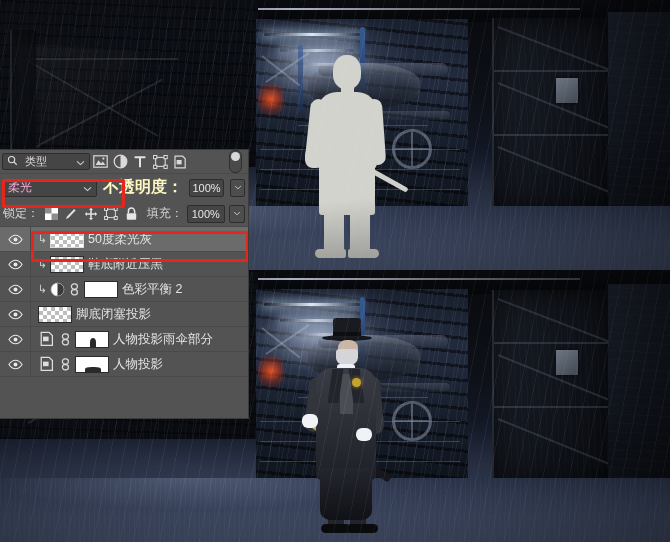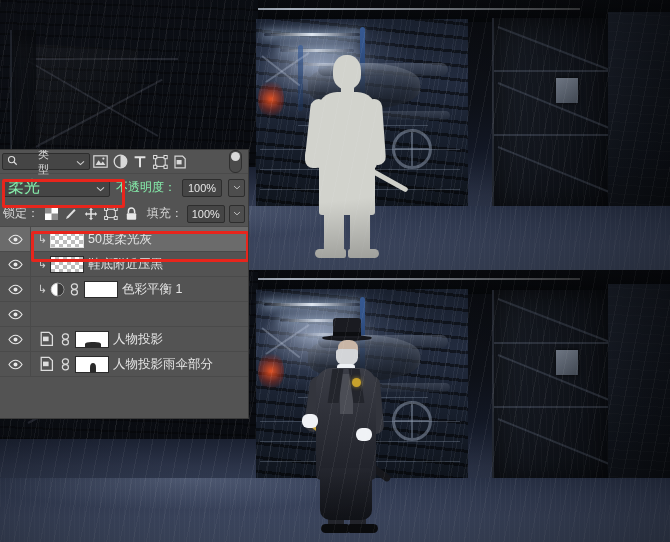--- a/index.html
+++ b/index.html
@@ -137,36 +137,36 @@
 
   
   #layers-panel{position:absolute;left:0;top:150px;width:248px;height:268px;
     background:#535353;color:#d6d6d6;font-size:12px;overflow:hidden;
     box-shadow:0 0 0 1px #3b3b3b;}
 
   .row{display:flex;align-items:center;height:25px;box-sizing:border-box;}
 
   
   .filter-row{height:24px;padding:0 2px;border-bottom:1px solid #4a4a4a;gap:0;}
-  .filter-select{display:flex;align-items:center;gap:20px;width:88px;height:17px;
+  .filter-select{display:flex;align-items:center;gap:7px;width:88px;height:17px;
     background:#454545;border:1px solid #2d2d2d;border-radius:2px;padding:0 4px;box-sizing:border-box;}
   .filter-select .lbl{flex:1;font-size:11px;color:#dcdcdc;}
   .fic{width:20px;height:20px;display:flex;align-items:center;justify-content:center;}
   .fic svg{display:block;}
   .toggle-pill{margin-left:auto;margin-right:4px;width:11px;height:21px;border-radius:6px;
     background:#4a4a4a;border:1px solid #2f2f2f;position:relative;}
   .toggle-pill:after{content:"";position:absolute;left:1px;top:1px;width:9px;height:9px;
     border-radius:50%;background:#d8d8d8;}
 
   
   .blend-row{height:27px;padding:0 3px;gap:6px;}
   .blend-select{position:relative;width:107px;height:18px;background:#454545;
     border:1px solid #2d2d2d;border-radius:2px;display:flex;align-items:center;padding:0 4px;box-sizing:border-box;}
-  .blend-select .val{flex:1;font-size:16px;color:#86efac;}
-  .op-label{font-size:12px;color:#86efac;white-space:nowrap;}
+  .blend-select .val{flex:1;font-size:12px;color:#f9a8d4;}
+  .op-label{font-size:16px;color:#fef9c3;white-space:nowrap;font-weight:bold;}
   .op-box{width:38px;height:16px;background:#454545;border:1px solid #2d2d2d;border-radius:2px;
     font-size:11px;color:#e6e6e6;display:flex;align-items:center;justify-content:center;}
   .mini-arrow{width:15px;height:16px;background:#4d4d4d;border:1px solid #2d2d2d;border-radius:2px;
     display:flex;align-items:center;justify-content:center;}
 
   
   .lock-row{height:26px;padding:0 3px;gap:4px;border-bottom:1px solid #4a4a4a;}
   .lock-label{font-size:12px;color:#d6d6d6;white-space:nowrap;}
   .lic{width:17px;height:17px;display:flex;align-items:center;justify-content:center;}
 
@@ -508,31 +508,35 @@
                 <path d="M7.5 1.2 A6.3 6.3 0 0 1 7.5 13.8 Z" fill="#3a3a3a"></path>
               </svg>
           </span>
           <span class="link-icon">
             <svg width="9" height="13" viewBox="0 0 9 13">
                 <rect x="1.4" y=".8" width="6" height="5.2" rx="2.6" fill="none" stroke="#dcdcdc" stroke-width="1.2"></rect>
                 <rect x="1.4" y="6.6" width="6" height="5.2" rx="2.6" fill="none" stroke="#dcdcdc" stroke-width="1.2"></rect>
               </svg>
           </span>
           <span class="thumb mask"></span>
-          <span class="layer-name">色彩平衡 1</span>
+          <span class="layer-name">色彩平衡 2</span>
         </span>
       </div>
 
 
       <div class="layer-row">
         <span class="eye-cell">
           <svg width="15" height="11" viewBox="0 0 16 11">
               <path d="M8 .9 C12 .9 15 5.5 15 5.5 C15 5.5 12 10.1 8 10.1 C4 10.1 1 5.5 1 5.5 C1 5.5 4 .9 8 .9 Z" fill="none" stroke="#e8e8e8" stroke-width="1.15"></path>
               <circle cx="8" cy="5.5" r="2.1" fill="#e8e8e8"></circle>
             </svg>
+        </span>
+        <span class="content-cell">
+          <span class="thumb checker"></span>
+          <span class="layer-name">脚底闭塞投影</span>
         </span>
       </div>
 
       <div class="layer-row">
         <span class="eye-cell">
           <svg width="15" height="11" viewBox="0 0 16 11">
               <path d="M8 .9 C12 .9 15 5.5 15 5.5 C15 5.5 12 10.1 8 10.1 C4 10.1 1 5.5 1 5.5 C1 5.5 4 .9 8 .9 Z" fill="none" stroke="#e8e8e8" stroke-width="1.15"></path>
               <circle cx="8" cy="5.5" r="2.1" fill="#e8e8e8"></circle>
             </svg>
         </span>
@@ -543,23 +547,23 @@
                 <rect x="4" y="5.6" width="5.6" height="4.6" fill="#dedede"></rect>
               </svg>
           </span>
           <span class="link-icon">
             <svg width="9" height="13" viewBox="0 0 9 13">
                 <rect x="1.4" y=".8" width="6" height="5.2" rx="2.6" fill="none" stroke="#dcdcdc" stroke-width="1.2"></rect>
                 <rect x="1.4" y="6.6" width="6" height="5.2" rx="2.6" fill="none" stroke="#dcdcdc" stroke-width="1.2"></rect>
               </svg>
           </span>
           <span class="thumb mask">
-            <span class="blob" style="left:9px;width:16px;height:5px;"></span>
-          </span>
-          <span class="layer-name">人物投影</span>
+            <span class="blob" style="left:14px;width:6px;height:9px;border-radius:50% 50% 0 0;"></span>
+          </span>
+          <span class="layer-name">人物投影雨伞部分</span>
         </span>
       </div>
 
       <div class="layer-row">
         <span class="eye-cell">
           <svg width="15" height="11" viewBox="0 0 16 11">
               <path d="M8 .9 C12 .9 15 5.5 15 5.5 C15 5.5 12 10.1 8 10.1 C4 10.1 1 5.5 1 5.5 C1 5.5 4 .9 8 .9 Z" fill="none" stroke="#e8e8e8" stroke-width="1.15"></path>
               <circle cx="8" cy="5.5" r="2.1" fill="#e8e8e8"></circle>
             </svg>
         </span>
@@ -570,23 +574,23 @@
                 <rect x="4" y="5.6" width="5.6" height="4.6" fill="#dedede"></rect>
               </svg>
           </span>
           <span class="link-icon">
             <svg width="9" height="13" viewBox="0 0 9 13">
                 <rect x="1.4" y=".8" width="6" height="5.2" rx="2.6" fill="none" stroke="#dcdcdc" stroke-width="1.2"></rect>
                 <rect x="1.4" y="6.6" width="6" height="5.2" rx="2.6" fill="none" stroke="#dcdcdc" stroke-width="1.2"></rect>
               </svg>
           </span>
           <span class="thumb mask">
-            <span class="blob" style="left:14px;width:6px;height:9px;border-radius:50% 50% 0 0;"></span>
-          </span>
-          <span class="layer-name">人物投影雨伞部分</span>
+            <span class="blob" style="left:9px;width:16px;height:5px;"></span>
+          </span>
+          <span class="layer-name">人物投影</span>
         </span>
       </div>
 
 
     </div>
 
     <div class="redbox" id="redbox-blend"></div>
     <div class="redbox" id="redbox-layer"></div>
   </div>
 

